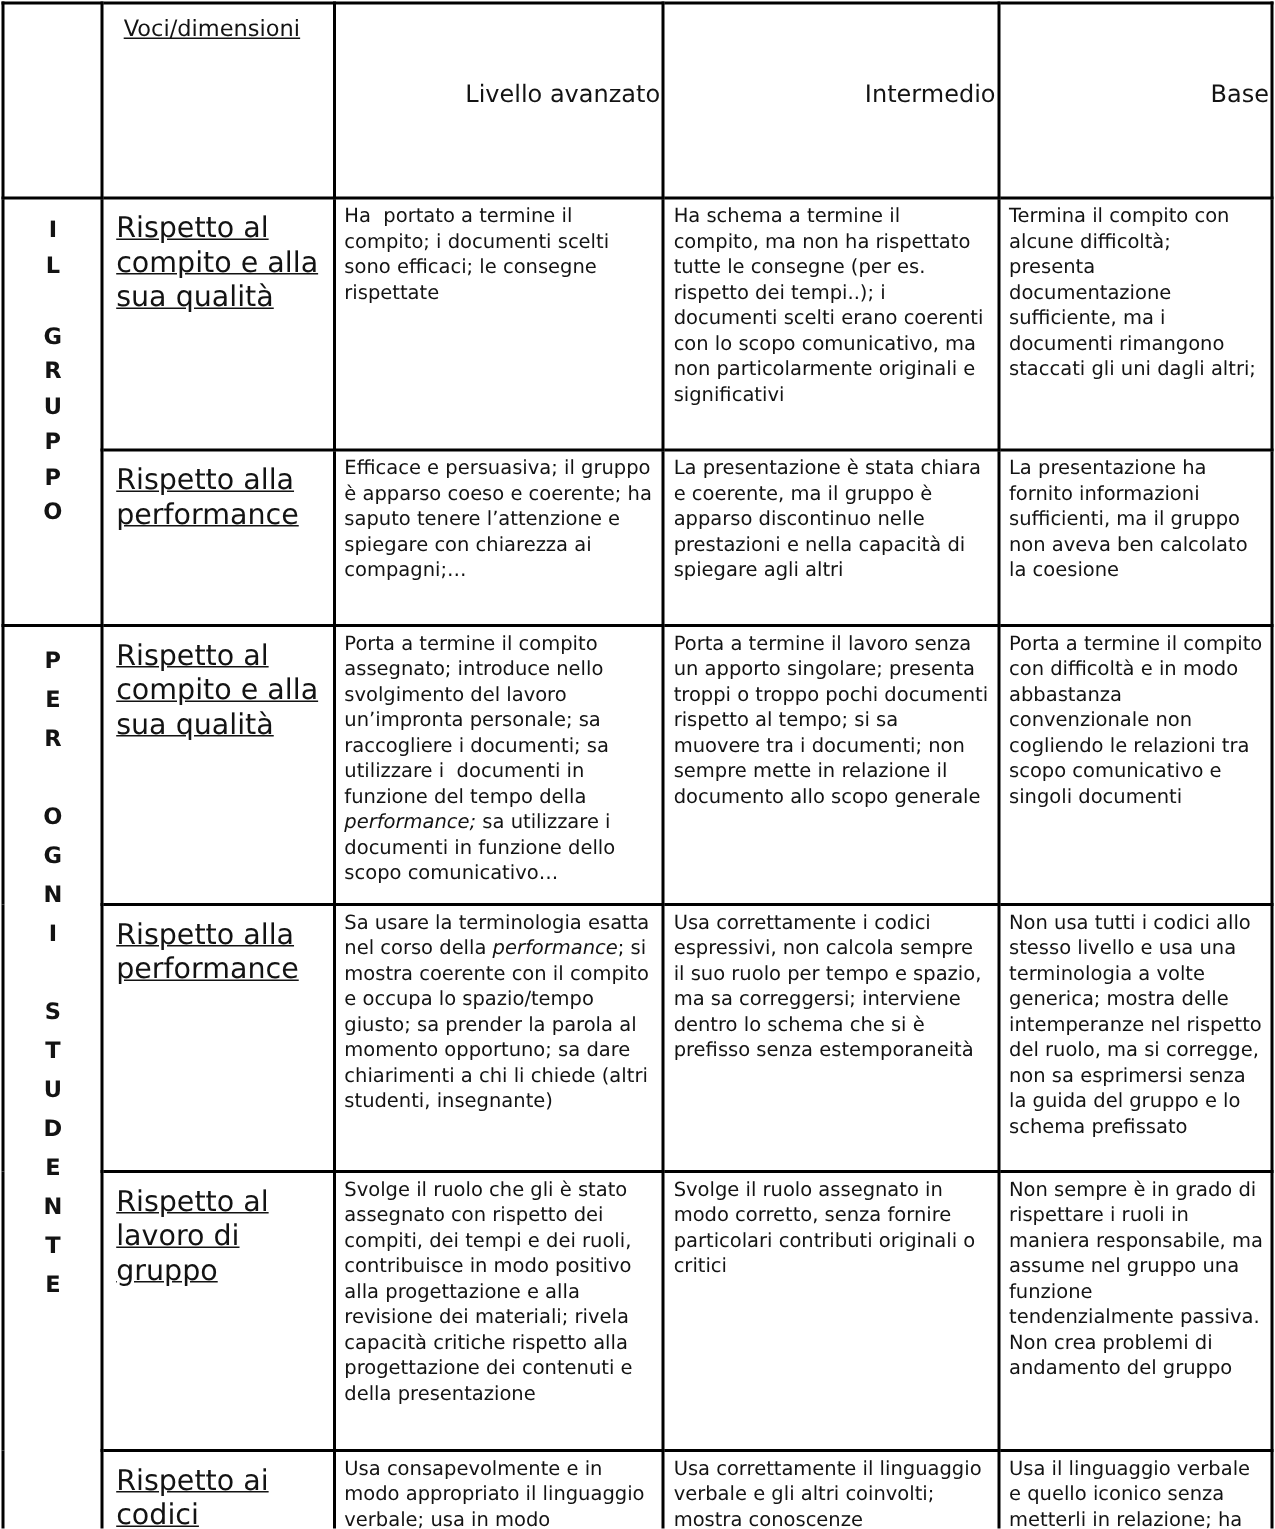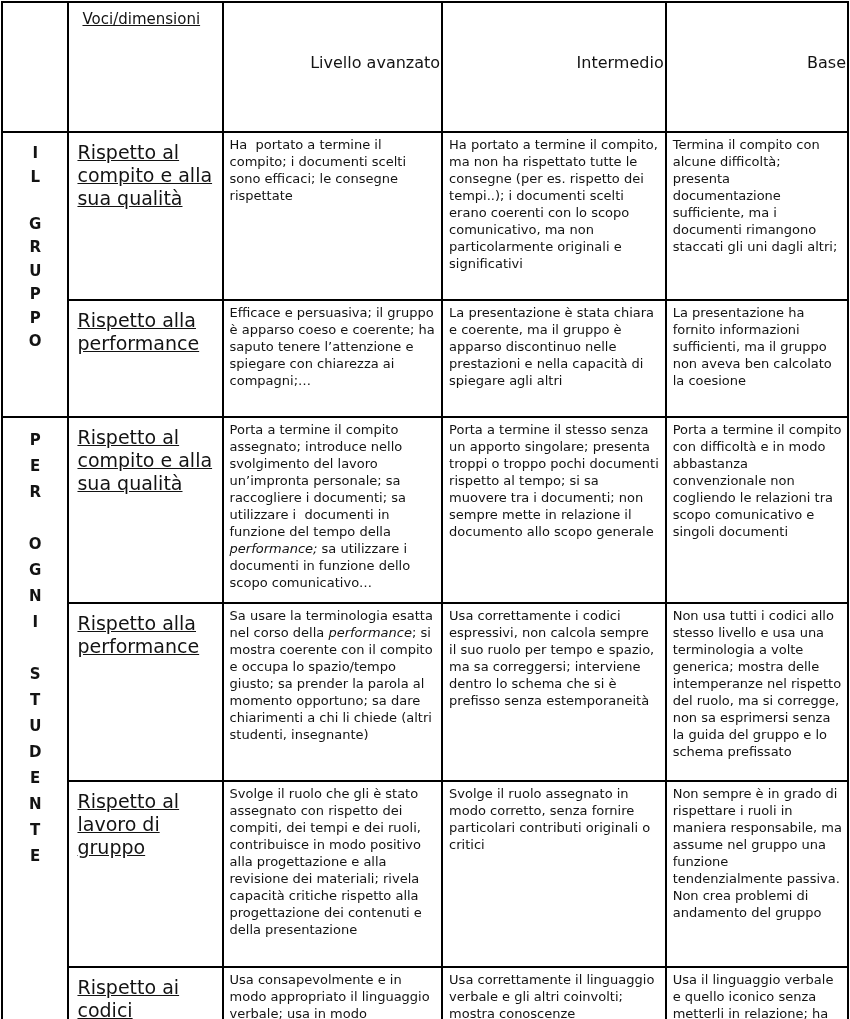--- a/index.html
+++ b/index.html
@@ -123,21 +123,21 @@
               <div class="vchar">U</div>
               <div class="vchar">P</div>
               <div class="vchar">P</div>
               <div class="vchar">O</div>
             </div>
       </td>
       <td class="row-label">
         <span>Rispetto al compito e alla sua qualità</span>
       </td>
       <td class="cell-body"><span>Ha  portato a termine il compito; i documenti scelti sono efficaci; le consegne rispettate</span></td>
-      <td class="cell-body"><span>Ha portato a termine il compito, ma non ha rispettato tutte le consegne (per es. rispetto dei tempi..); i documenti scelti erano coerenti con lo scopo comunicativo, ma non particolarmente originali e significativi</span></td>
+      <td class="cell-body"><span>Ha schema a termine il compito, ma non ha rispettato tutte le consegne (per es. rispetto dei tempi..); i documenti scelti erano coerenti con lo scopo comunicativo, ma non particolarmente originali e significativi</span></td>
       <td class="cell-body"><span>Termina il compito con alcune difficoltà; presenta documentazione sufficiente, ma i documenti rimangono staccati gli uni dagli altri;</span></td>
     </tr>
 
     <tr class="rh-1">
       <td class="row-label">
         <span>Rispetto alla performance</span>
       </td>
       <td class="cell-body"><span>Efficace e persuasiva; il gruppo è apparso coeso e coerente; ha saputo tenere l’attenzione e spiegare con chiarezza ai compagni;…</span></td>
       <td class="cell-body"><span>La presentazione è stata chiara e coerente, ma il gruppo è apparso discontinuo nelle prestazioni e nella capacità di spiegare agli altri</span></td>
       <td class="cell-body"><span>La presentazione ha fornito informazioni sufficienti, ma il gruppo non aveva ben calcolato la coesione</span></td>
@@ -162,21 +162,21 @@
               <div class="vchar">E</div>
               <div class="vchar">N</div>
               <div class="vchar">T</div>
               <div class="vchar">E</div>
             </div>
       </td>
       <td class="row-label">
         <span>Rispetto al compito e alla sua qualità</span>
       </td>
       <td class="cell-body"><span>Porta a termine il compito assegnato; introduce nello svolgimento del lavoro un’impronta personale; sa raccogliere i documenti; sa utilizzare i  documenti in funzione del tempo della </span><i>performance;</i><span> sa utilizzare i documenti in funzione dello scopo comunicativo…</span></td>
-      <td class="cell-body"><span>Porta a termine il stesso senza un apporto singolare; presenta troppi o troppo pochi documenti rispetto al tempo; si sa muovere tra i documenti; non sempre mette in relazione il documento allo scopo generale</span></td>
+      <td class="cell-body"><span>Porta a termine il lavoro senza un apporto singolare; presenta troppi o troppo pochi documenti rispetto al tempo; si sa muovere tra i documenti; non sempre mette in relazione il documento allo scopo generale</span></td>
       <td class="cell-body"><span>Porta a termine il compito con difficoltà e in modo abbastanza convenzionale non cogliendo le relazioni tra scopo comunicativo e singoli documenti</span></td>
     </tr>
 
     <tr class="rh-3">
       <td class="row-label">
         <span>Rispetto alla performance</span>
       </td>
       <td class="cell-body"><span>Sa usare la terminologia esatta nel corso della </span><i>performance</i><span>; si mostra coerente con il compito e occupa lo spazio/tempo giusto; sa prender la parola al momento opportuno; sa dare chiarimenti a chi li chiede (altri studenti, insegnante)</span></td>
       <td class="cell-body"><span>Usa correttamente i codici espressivi, non calcola sempre il suo ruolo per tempo e spazio, ma sa correggersi; interviene dentro lo schema che si è prefisso senza estemporaneità</span></td>
       <td class="cell-body"><span>Non usa tutti i codici allo stesso livello e usa una terminologia a volte generica; mostra delle intemperanze nel rispetto del ruolo, ma si corregge, non sa esprimersi senza la guida del gruppo e lo schema prefissato</span></td>

